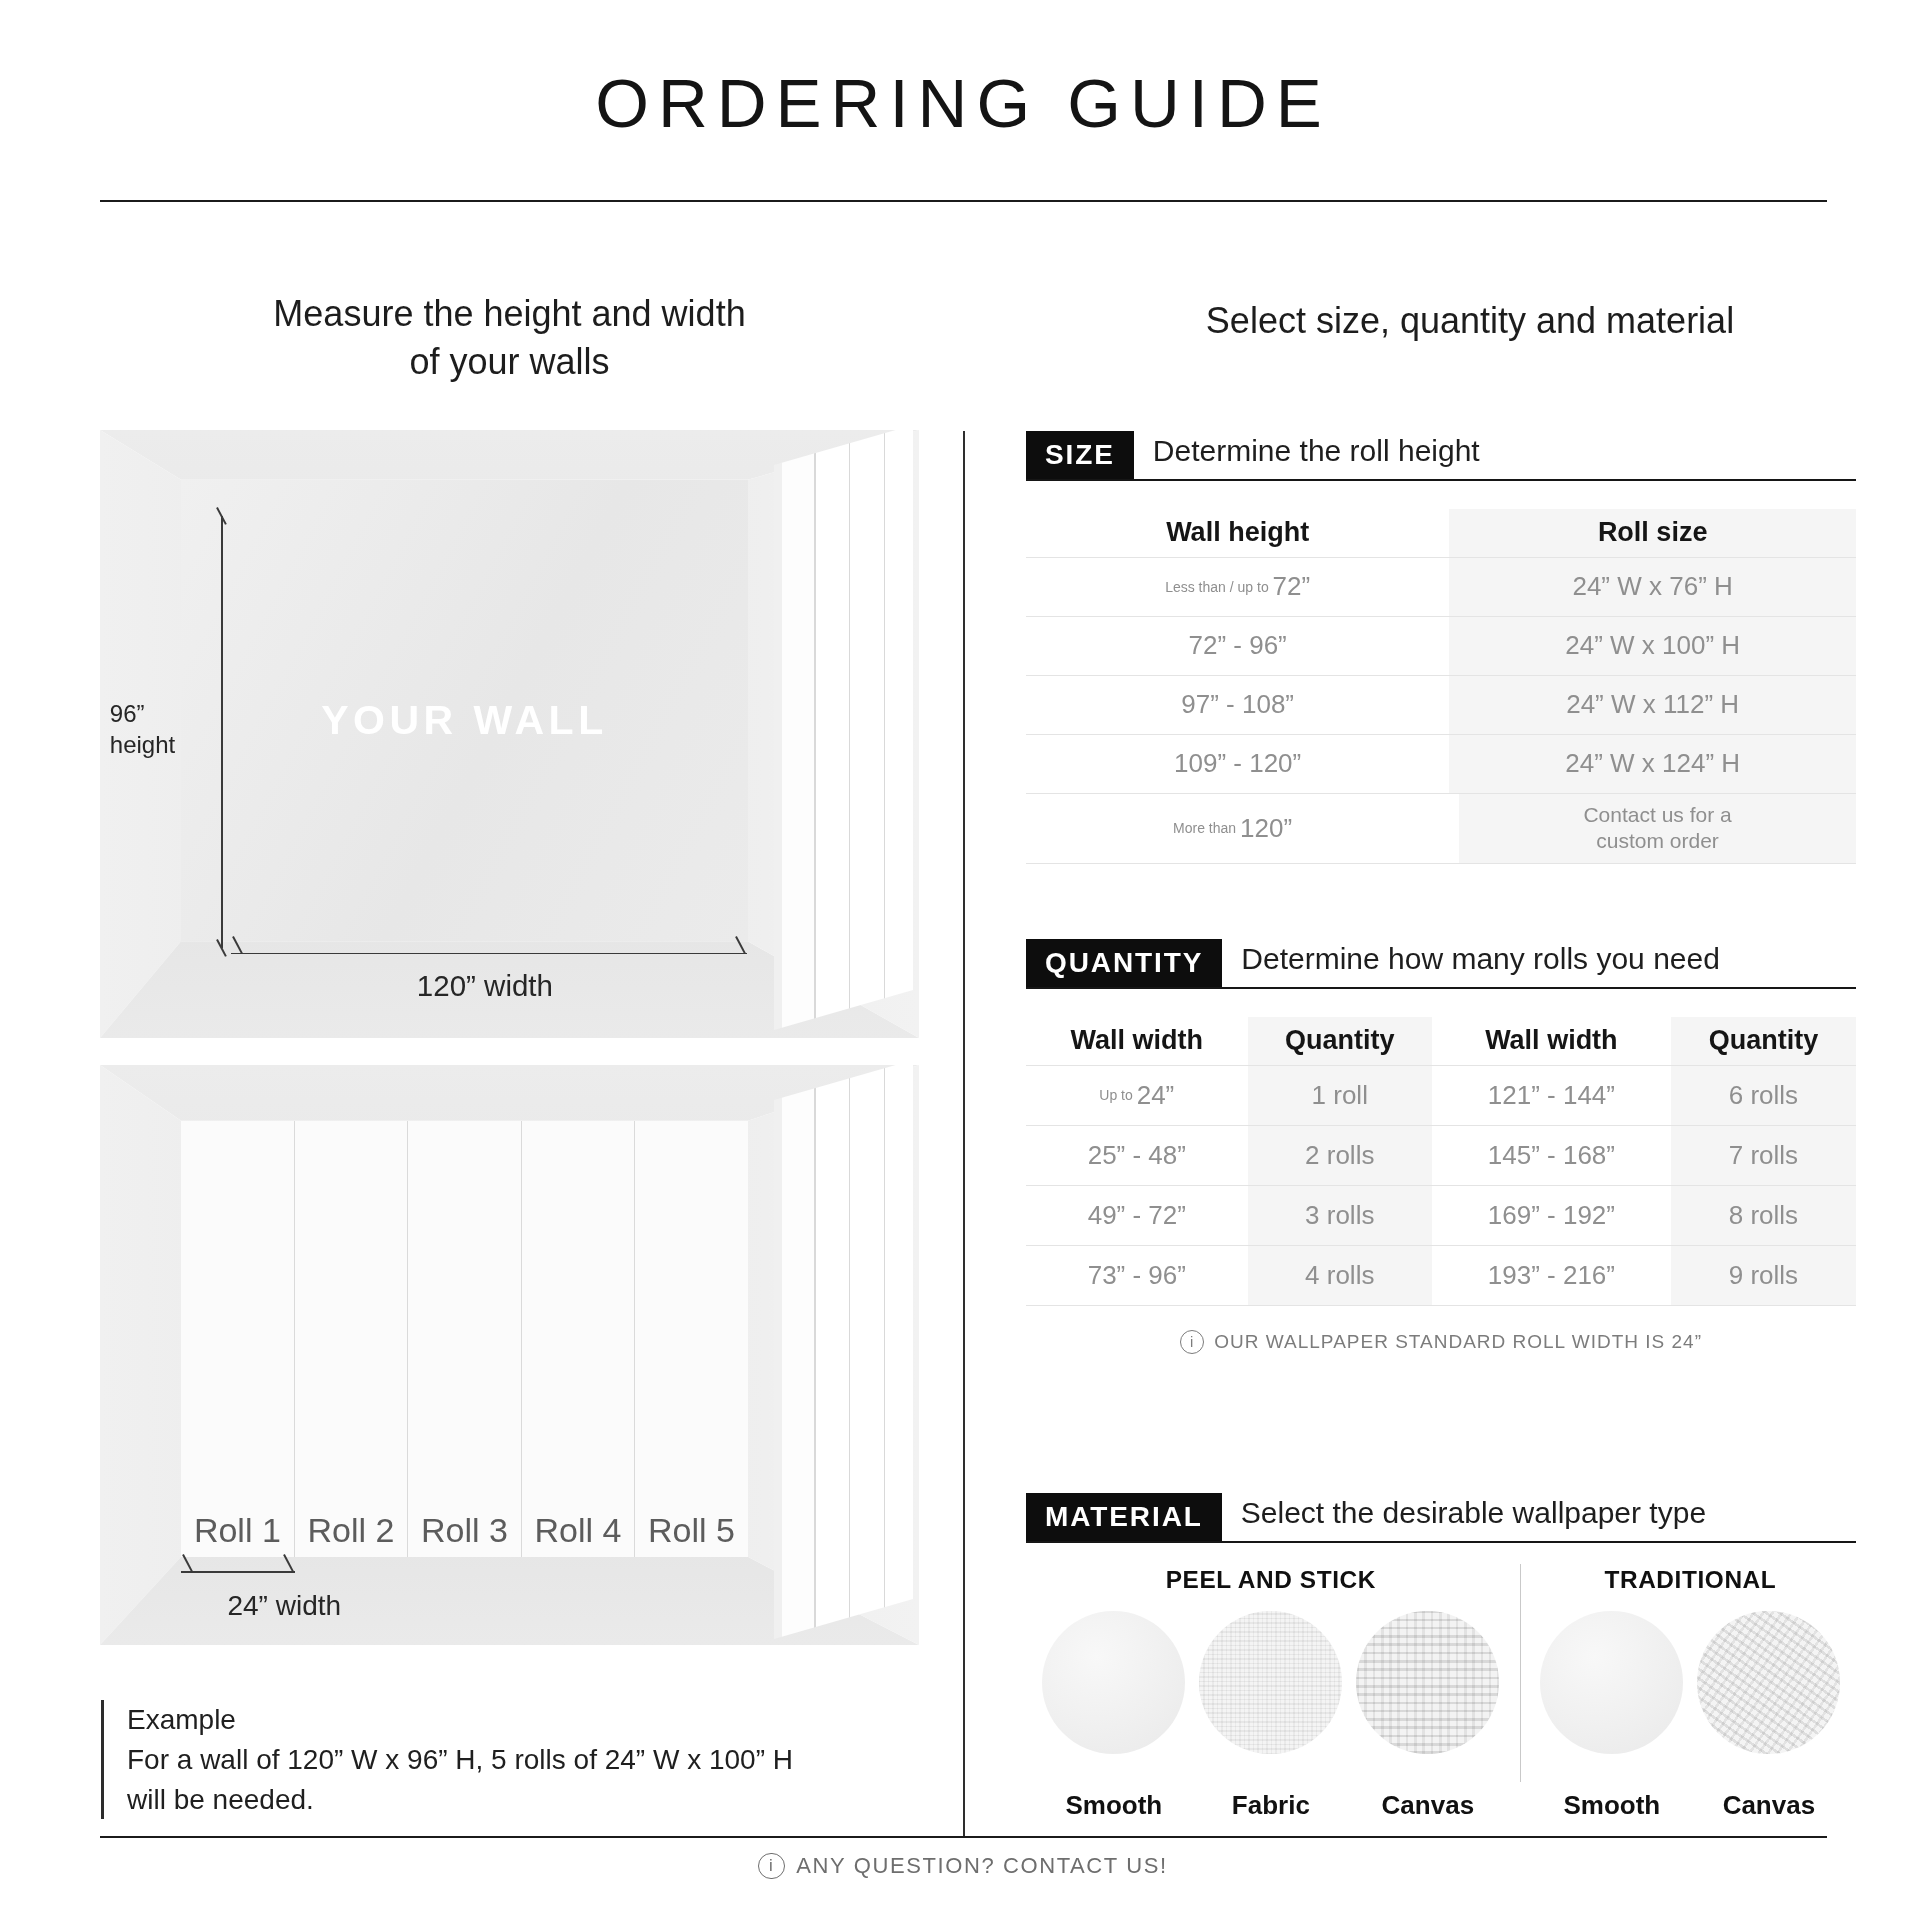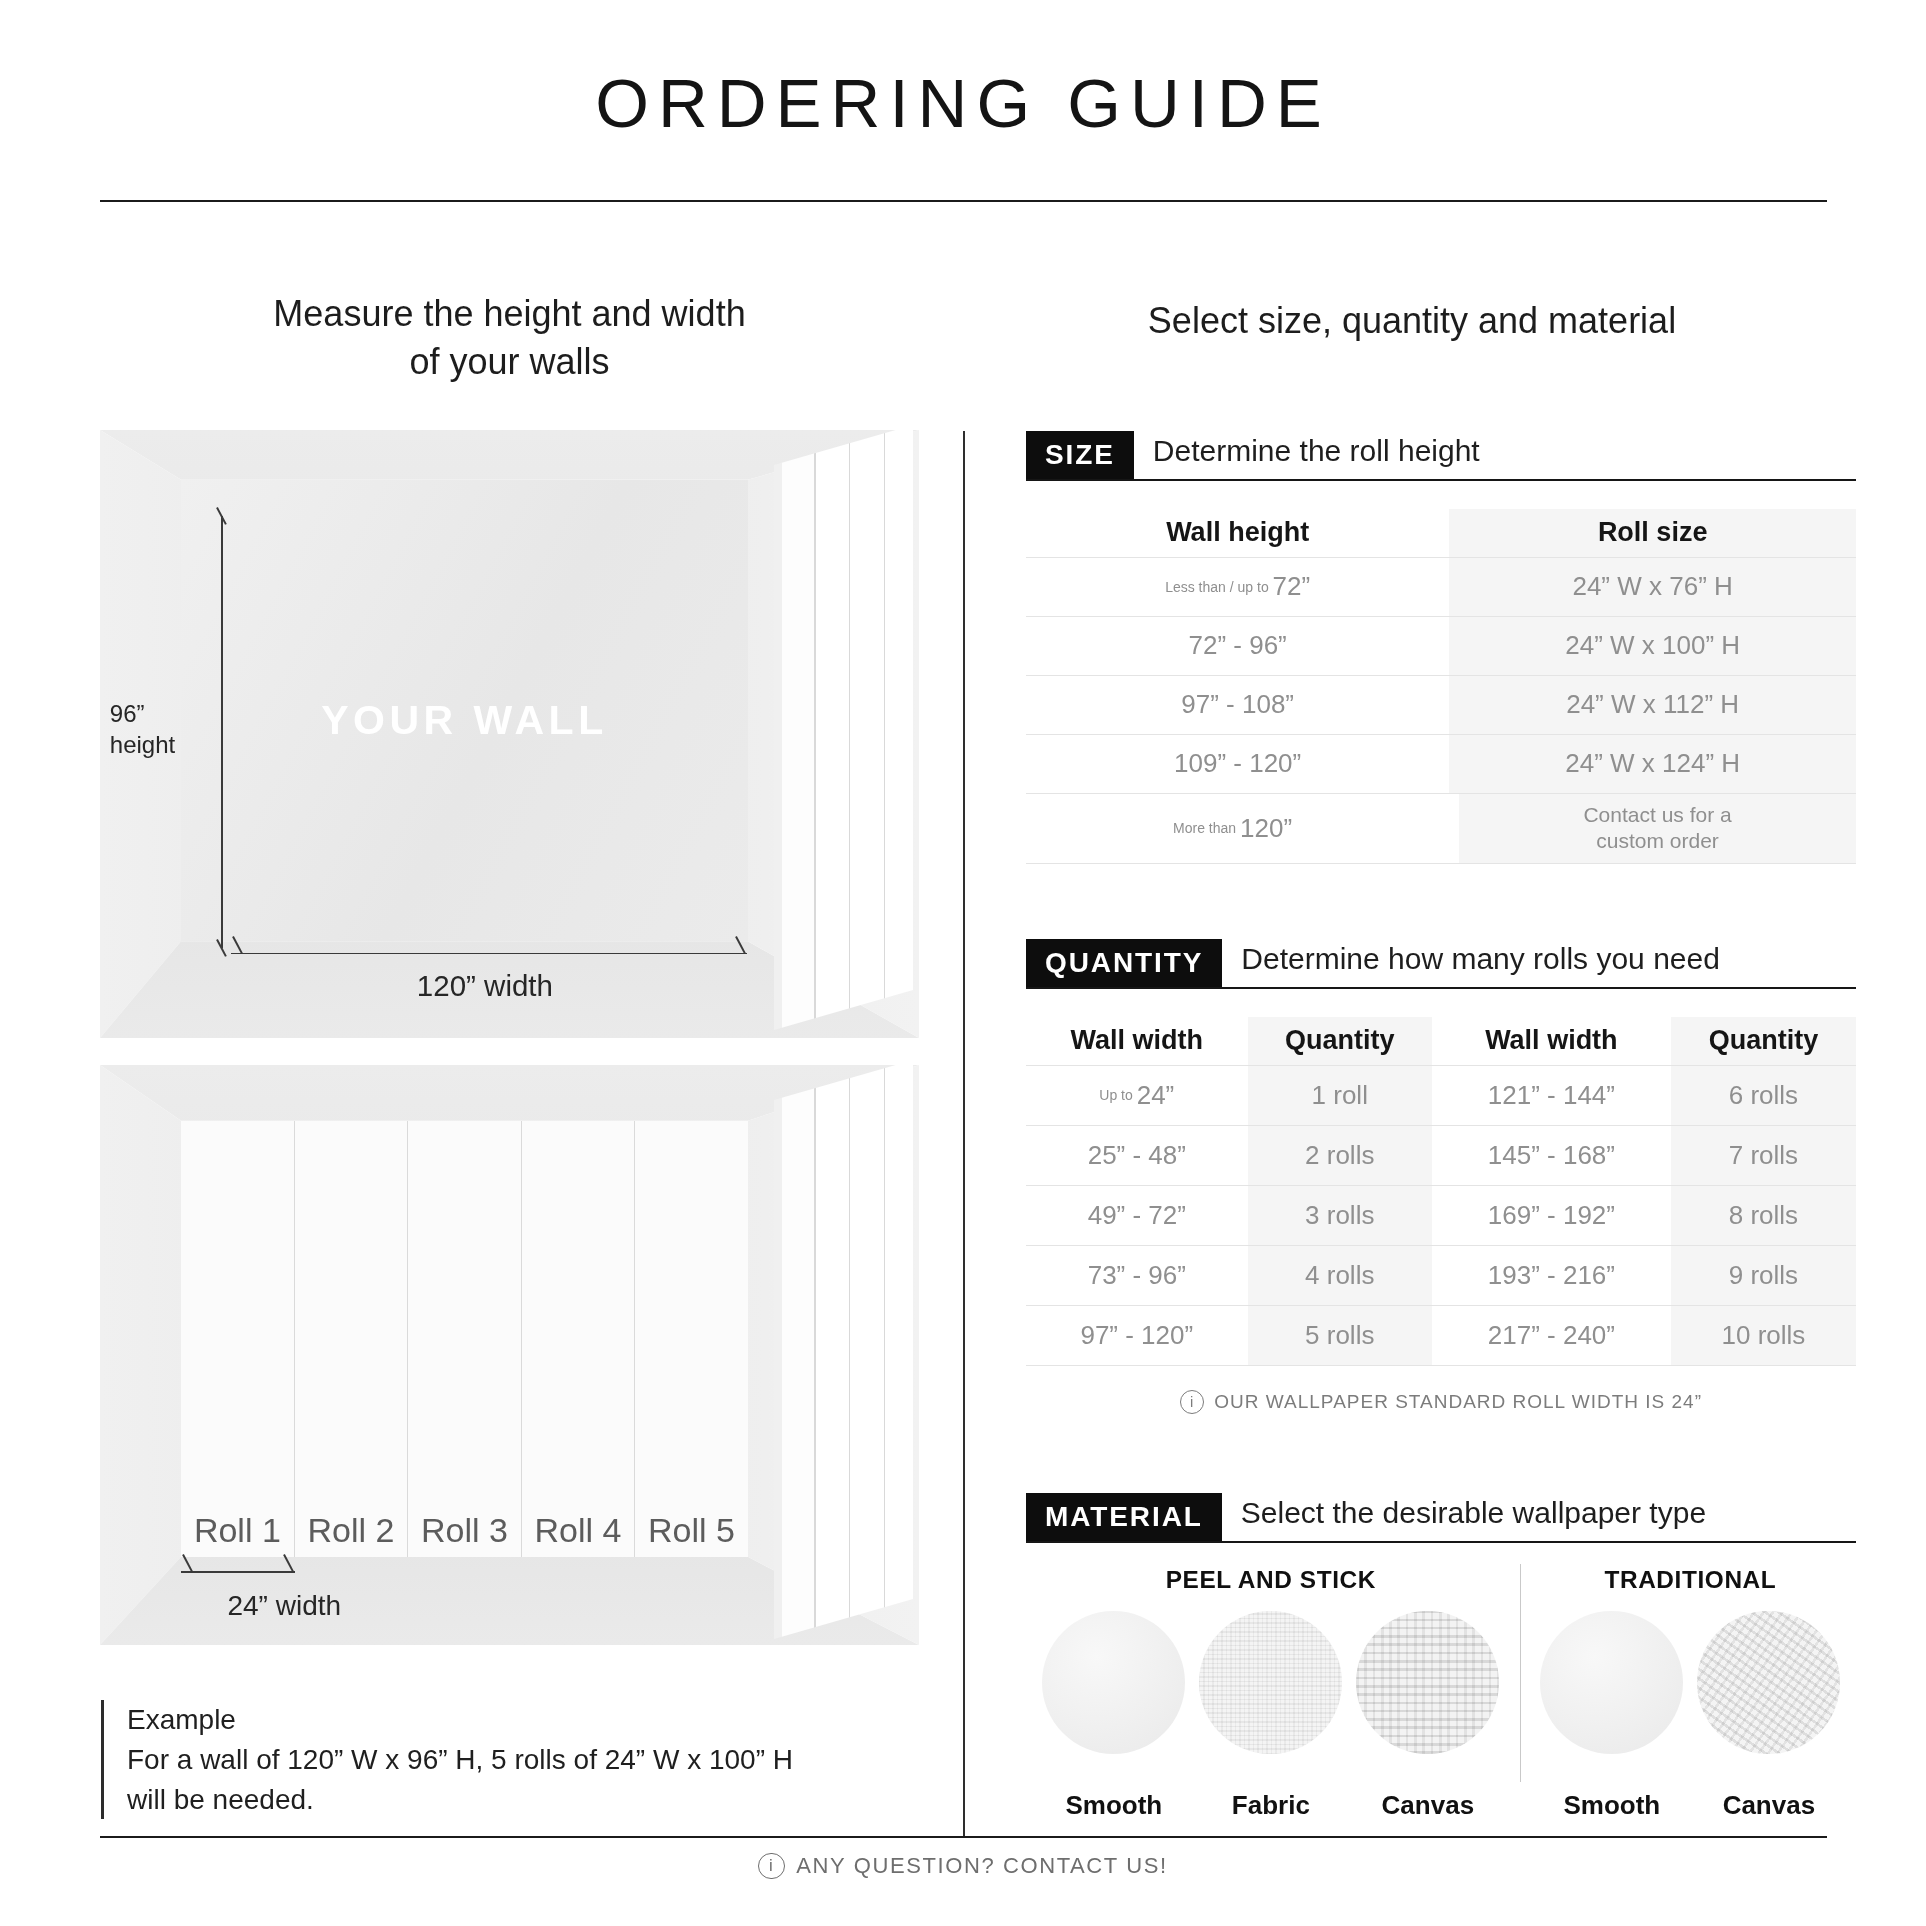--- a/index.html
+++ b/index.html
@@ -10,21 +10,21 @@
   
   .title { position:absolute; top:64px; left:0; width:100%; text-align:center;
            font-size:69px; font-weight:400; letter-spacing:9px; color:#141414; }
   .hrule { position:absolute; left:100px; width:1727px; height:1.9px; background:#1b1b1b; }
   .hrule.top { top:200px; }
   .hrule.bottom { top:1836px; }
   .col-divider { position:absolute; left:963px; top:431px; width:1.9px; height:1405px; background:#2e2e2e; }
 
   .left-heading { position:absolute; left:100px; top:290px; width:819px; text-align:center;
                   font-size:36px; line-height:1.32; color:#1d1d1d; }
-  .right-heading { position:absolute; left:969px; top:300px; width:886px; text-align:center;
+  .right-heading { position:absolute; left:1027px; top:300px; width:886px; text-align:center;
                    font-size:36px; color:#1d1d1d; }
 
   
   .room { position:absolute; left:100px; width:819px; }
   .room1 { top:430px; height:608px; }
   .room2 { top:1065px; height:580px; }
   .room .face { position:absolute; inset:0; }
   .room .ceiling  { background:linear-gradient(to bottom,#ececec,#dcdcdc);
                     clip-path:polygon(0 0,100% 0,79.1% var(--bt),9.9% var(--bt)); }
   .room .leftwall { background:linear-gradient(to right,#f0f0f0,#dedede);
@@ -295,29 +295,20 @@
       </div>
       <div class="trow">
         <div class="cell c1">
             <span class="small"></span>
             <span>73” - 96”</span>
           </div>
         <div class="cell c2 alt">4 rolls</div>
         <div class="cell c3">193” - 216”</div>
         <div class="cell c4 alt">9 rolls</div>
       </div>
-      <div class="trow">
-        <div class="cell c1">
-            <span class="small"></span>
-            <span>97” - 120”</span>
-          </div>
-        <div class="cell c2 alt">5 rolls</div>
-        <div class="cell c3">217” - 240”</div>
-        <div class="cell c4 alt">10 rolls</div>
-      </div>
     </div>
     <div class="note">
       <span class="info-circle">i</span>
       <span>OUR WALLPAPER STANDARD ROLL WIDTH IS 24”</span>
     </div>
   </div>
 
   <div class="section" style="top:1493px;">
     <div class="sec-head">
       <span class="badge">MATERIAL</span>

